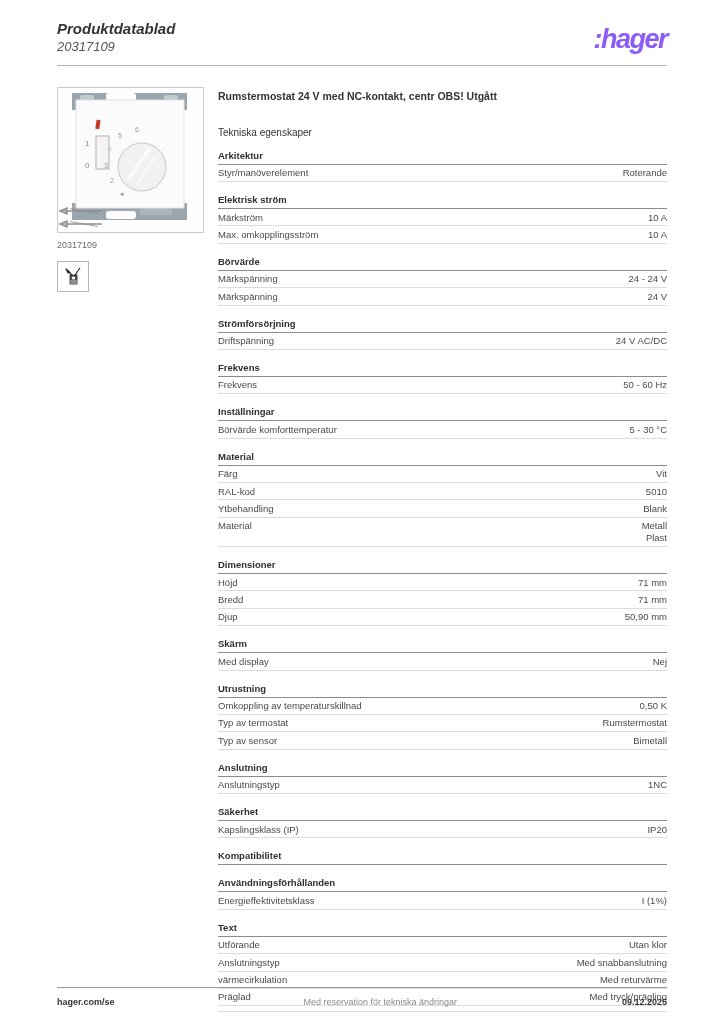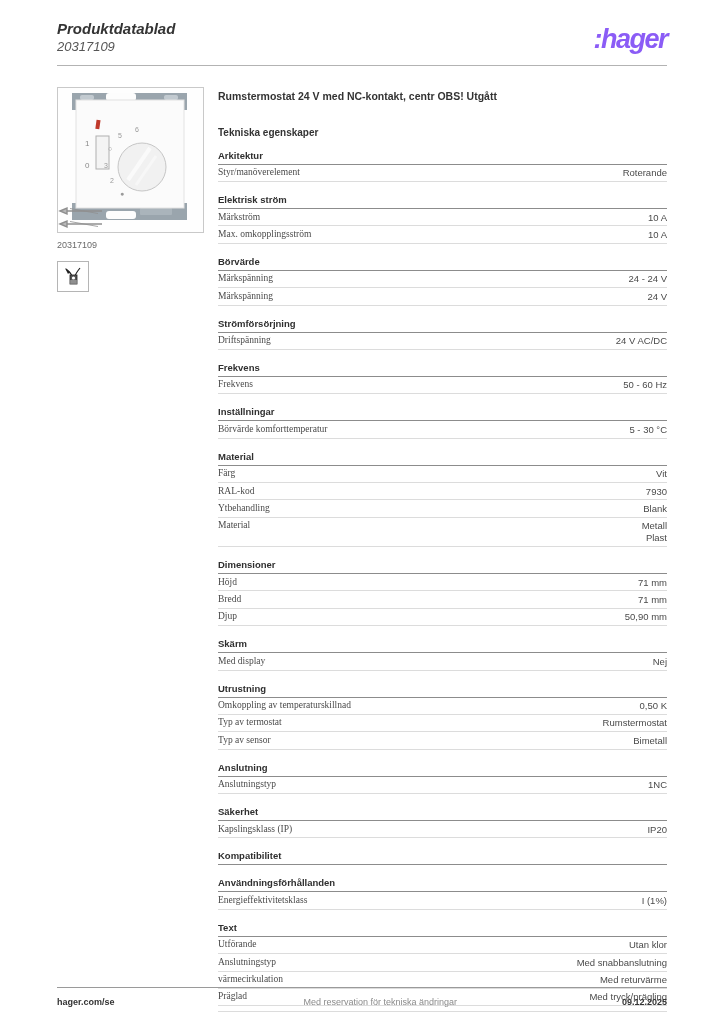--- a/index.html
+++ b/index.html
@@ -36,37 +36,37 @@
   .image-caption { font-size: 9px; color: #6a6a6a; margin-top: 7px; }
   .mount-icon-box {
     width: 32px; height: 31px;
     border: 1px solid #b5b5b5;
     margin-top: 11px;
     display: flex; align-items: center; justify-content: center;
   }
 
   .right-col { flex: 1; min-width: 0; }
   .product-title { font-size: 10.5px; font-weight: bold; color: #333; margin-top: 3px; }
-  .specs-heading { font-size: 10px; font-weight: bold; color: #333; margin-top: 25px; }
+  .specs-heading { font-size: 10px; font-weight: normal; color: #333; margin-top: 25px; }
 
   
   .section { margin-top: 9px; }
   .section-title {
     font-size: 9.5px; font-weight: bold; color: #2f2f2f;
     padding: 3px 0 3px 0;
     border-bottom: 1px solid #8c8c8c;
   }
   .spec-row {
     display: flex; justify-content: space-between; align-items: flex-start;
     font-size: 9.5px; color: #4a4a4a;
     padding: 2.5px 0 2px 0;
     border-bottom: 1px solid #dcdcdc;
     line-height: 1.25;
   }
-  .spec-label { text-align: left; font-family: Liberation Serif, serif; }
+  .spec-label { text-align: left; }
   .spec-value { text-align: right; white-space: nowrap; }
 
   
   .footer {
     position: absolute; left: 57px; right: 57px; bottom: 0;
     border-top: 1px solid #9a9a9a;
     padding: 9px 0 17px 0;
     display: flex; justify-content: space-between; align-items: baseline;
     font-size: 9px;
     gap: 36px;
@@ -224,21 +224,21 @@
   <div class="section">
     <div class="section-title">Material</div>
     <div>
   <div class="spec-row">
     <span class="spec-label">Färg</span>
     <span class="spec-value">Vit</span>
   </div>
 
   <div class="spec-row">
     <span class="spec-label">RAL-kod</span>
-    <span class="spec-value">7930</span>
+    <span class="spec-value">5010</span>
   </div>
 
   <div class="spec-row">
     <span class="spec-label">Ytbehandling</span>
     <span class="spec-value">Blank</span>
   </div>
 
   <div class="spec-row">
     <span class="spec-label">Material</span>
     <span class="spec-value">

